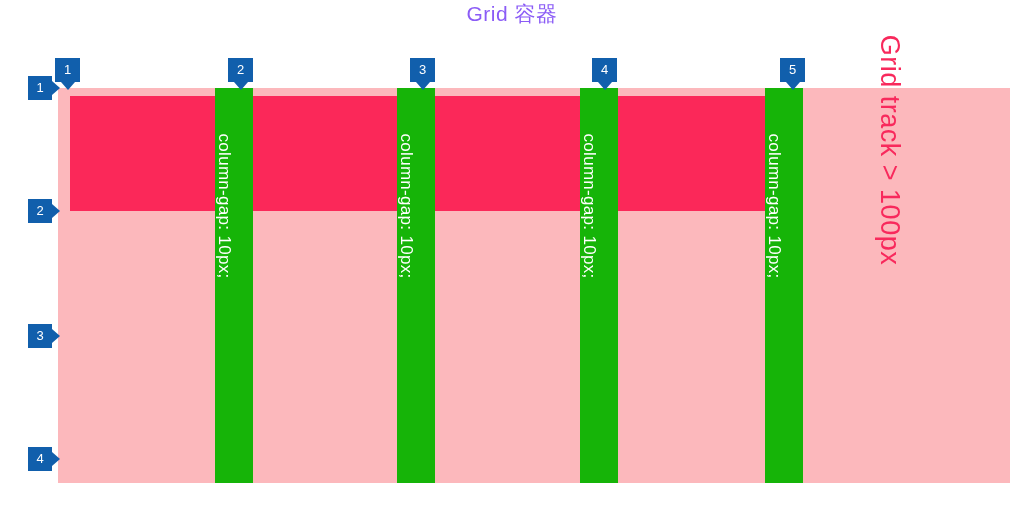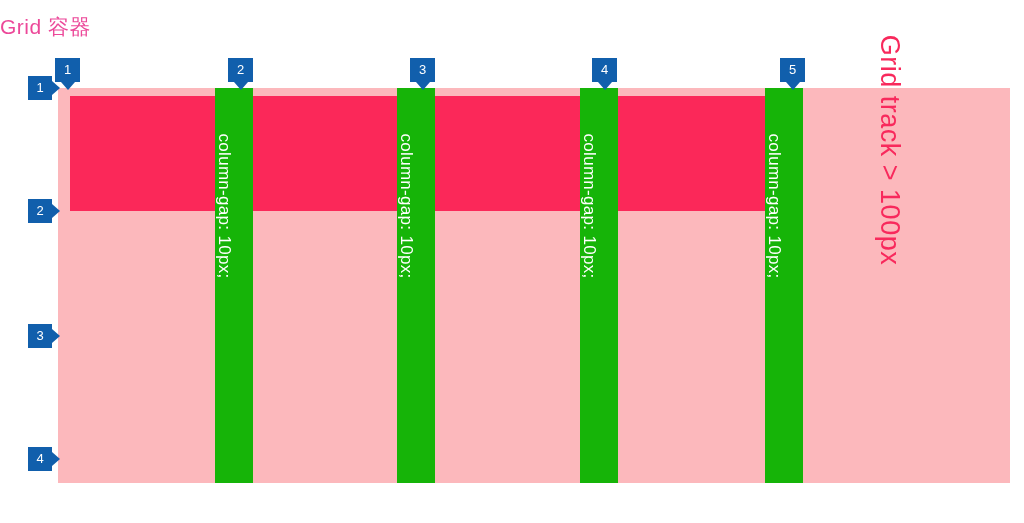--- a/index.html
+++ b/index.html
@@ -16,25 +16,25 @@
     position: relative;
     width: 1024px;
     height: 523px;
     background: #ffffff;
   }
 
   
   .diagram-title {
     position: absolute;
     left: 0;
-    top: 13px;
+    top: 0;
     width: 1024px;
-    text-align: left;
+    text-align: center;
     font-size: 21px;
-    color: #ec4899;
+    color: #8b5cf6;
     letter-spacing: 0.5px;
     white-space: nowrap;
   }
 
   
   .grid-container {
     position: absolute;
     left: 58px;
     top: 88px;
     width: 952px;

